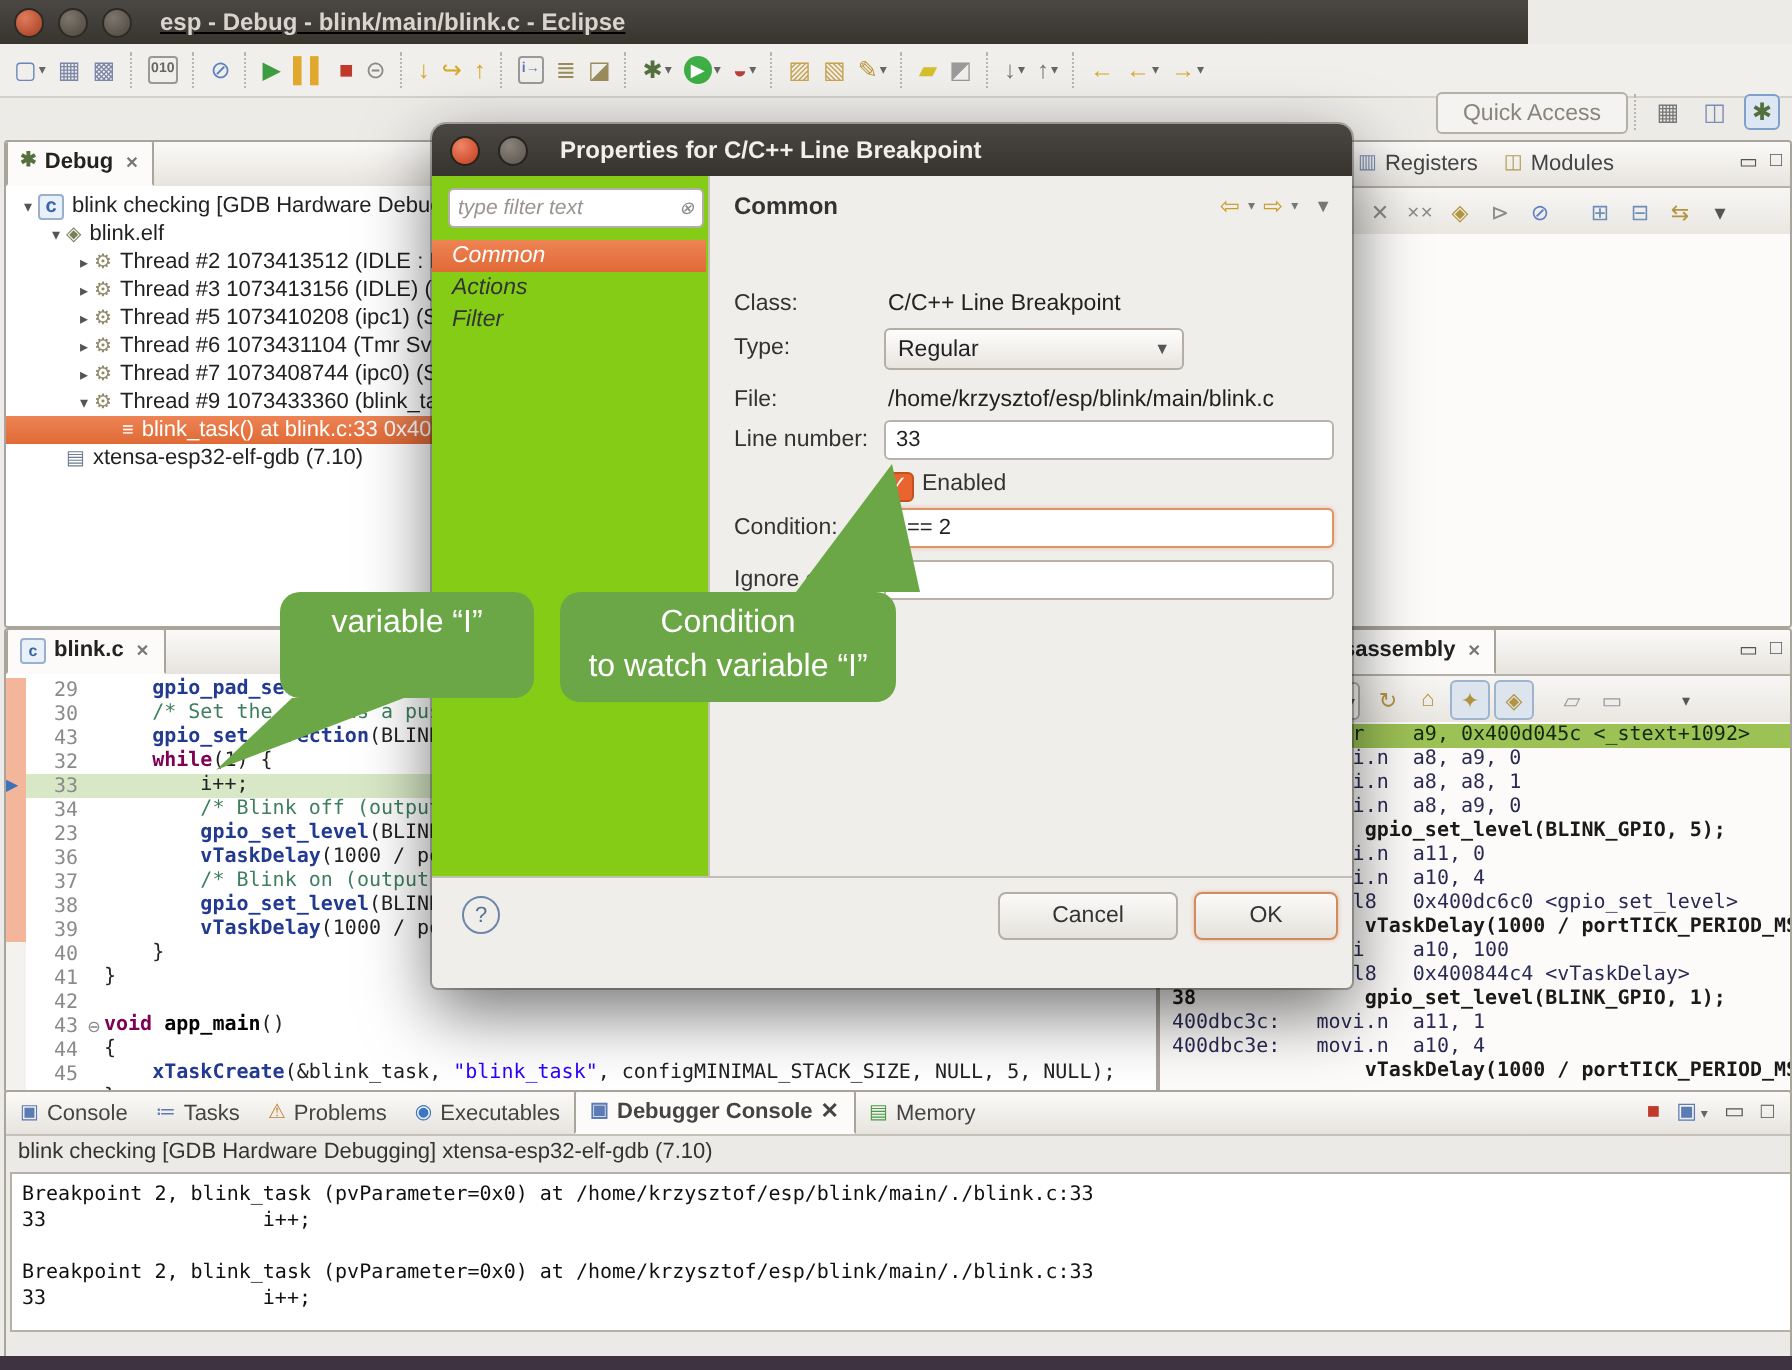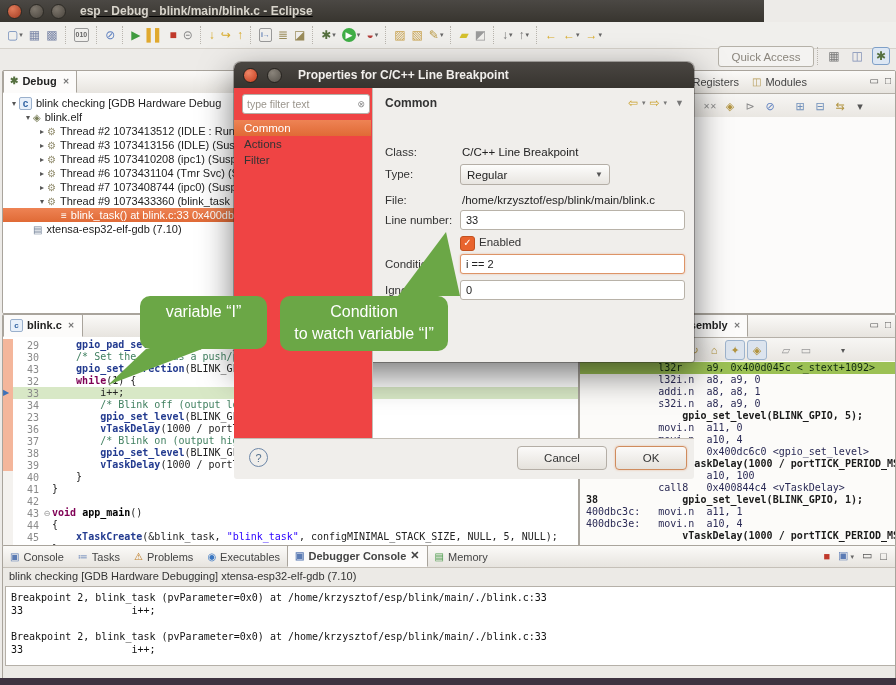--- a/index.html
+++ b/index.html
@@ -79,29 +79,29 @@
   .ctabs{height:21px;background:linear-gradient(#fbfaf8,#e7e4df);border-bottom:1px solid #c5c0b8;
     display:flex;align-items:flex-end;position:relative;}
   .ctab{display:inline-flex;align-items:center;gap:4px;padding:3px 7px;font-size:11px;color:#444;height:15px;}
   .ctab.active{background:#fcfbfa;border:1px solid #a9a49c;border-bottom:1px solid #fcfbfa;border-radius:3px 3px 0 0;font-weight:bold;}
   .cstatus{height:17px;font-size:11px;color:#333;padding:2px 0 0 6px;}
   .cbody{position:absolute;left:2px;top:40px;width:888px;height:74px;background:#fff;border:1px solid #b5b0a8;
     overflow:hidden;padding:4px 0 0 5px;}
   .cbody pre{margin:0;font:10px/13px "DejaVu Sans Mono",monospace;color:#111;}
   .ctools{position:absolute;right:8px;top:3px;display:flex;align-items:center;gap:8px;font-size:11px;}
   
-  .dlg{position:absolute;left:234px;top:62px;width:460px;height:300px;z-index:10;border-radius:7px 7px 3px 3px;
+  .dlg{position:absolute;left:216px;top:62px;width:460px;height:432px;z-index:10;border-radius:7px 7px 3px 3px;
     background:#f0eeeb;box-shadow:0 12px 34px rgba(0,0,0,.55),0 0 0 1px rgba(60,55,50,.35);}
   .dlg-title{height:26px;background:linear-gradient(#4a4642,#37342f);border-radius:7px 7px 0 0;
     display:flex;align-items:center;}
   .dlg-title .txt{color:#f1efec;font-size:12px;font-weight:bold;margin-left:16px;}
   .dwbtn{width:13px;height:13px;border-radius:50%;margin-left:9px;border:1px solid #26231f;
     background:radial-gradient(circle at 35% 30%,#8a847b,#57524b);}
   .dwbtn.close{background:radial-gradient(circle at 35% 30%,#ef8566,#c23b1c);}
-  .dlg-nav{position:absolute;left:0;top:26px;width:138px;height:350px;background:#ef4444;border-right:1px solid #c3beb5;}
+  .dlg-nav{position:absolute;left:0;top:26px;width:138px;height:350px;background:#84cc16;border-right:1px solid #c3beb5;font-style:italic;}
   .filter{position:absolute;left:8px;top:6px;width:118px;height:18px;border:1px solid #b4aea6;border-radius:3px;
     background:#fff;font-size:10.5px;color:#9a958c;display:flex;align-items:center;padding:0 4px;justify-content:space-between;}
   .navlist{position:absolute;left:0;top:32px;right:1px;}
   .navitem{height:16px;font-size:11.5px;color:#333;display:flex;align-items:center;padding-left:10px;}
   .navitem.sel{background:linear-gradient(#ee8354,#e06a36);color:#fff;}
   .dlg-right{position:absolute;left:139px;top:26px;width:321px;height:350px;}
   .dhead{position:absolute;left:12px;top:8px;font-size:12px;font-weight:bold;color:#333;}
   .dnav-arrows{position:absolute;right:10px;top:8px;display:flex;align-items:center;gap:4px;
     color:#caa12d;font-size:12px;}
   .dnav-arrows .dd{font-size:7px;color:#777;}

